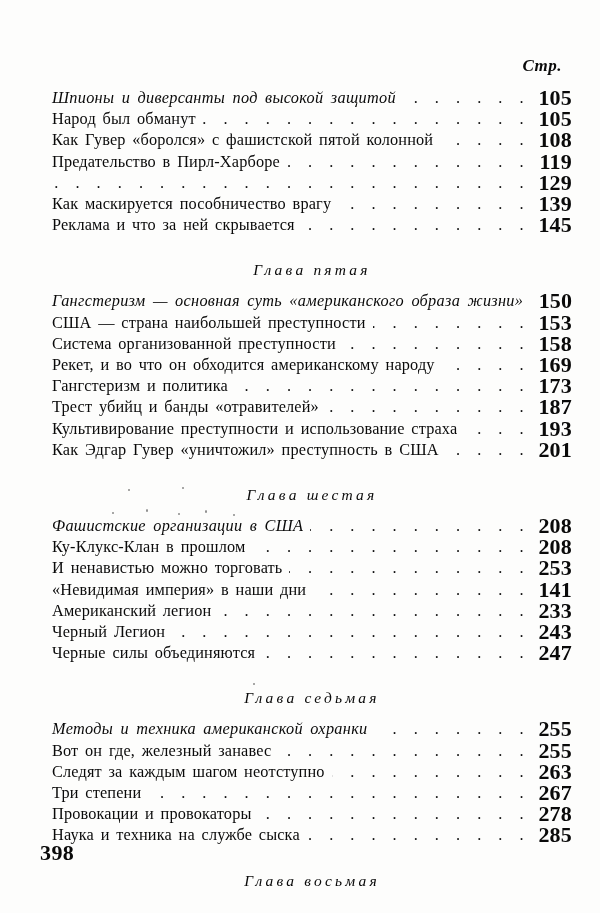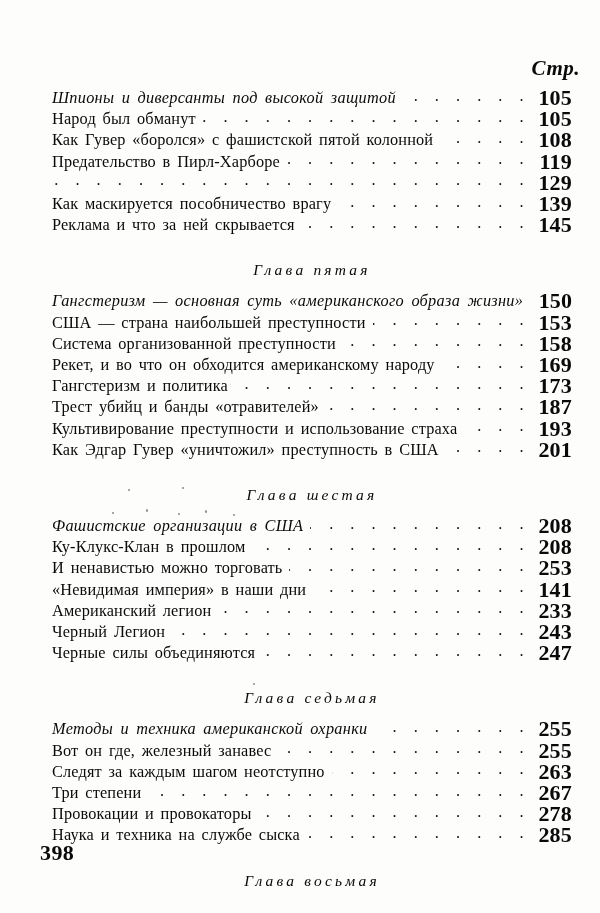--- a/index.html
+++ b/index.html
@@ -20,24 +20,24 @@
   .page {
     position: absolute;
     inset: 0;
     background: #fdfdfc;
   }
 
   
   .col-head {
     position: absolute;
     top: 56px;
-    right: 20px;
+    right: 38px;
     font-style: italic;
     font-weight: 700;
-    font-size: 21px;
+    font-size: 17px;
     letter-spacing: 0.5px;
   }
 
   
   .content {
     position: absolute;
     left: 52px;
     right: 28px;
     top: 76px;
   }
@@ -57,21 +57,21 @@
   .gap-after-chapter  { height: 11px; }
 
   
   ul.toc-list {
     list-style: none;
     margin: 0;
     padding: 0;
   }
   li.toc-row {
     display: flex;
-    align-items: center;
+    align-items: flex-end;
     width: 100%;
     line-height: 21.2px;
     font-size: 16.3px;
     white-space: nowrap;
   }
   .row-label {
     flex: 0 0 auto;
     letter-spacing: 0.15px;
     word-spacing: 2.5px;
     padding-right: 5px;

